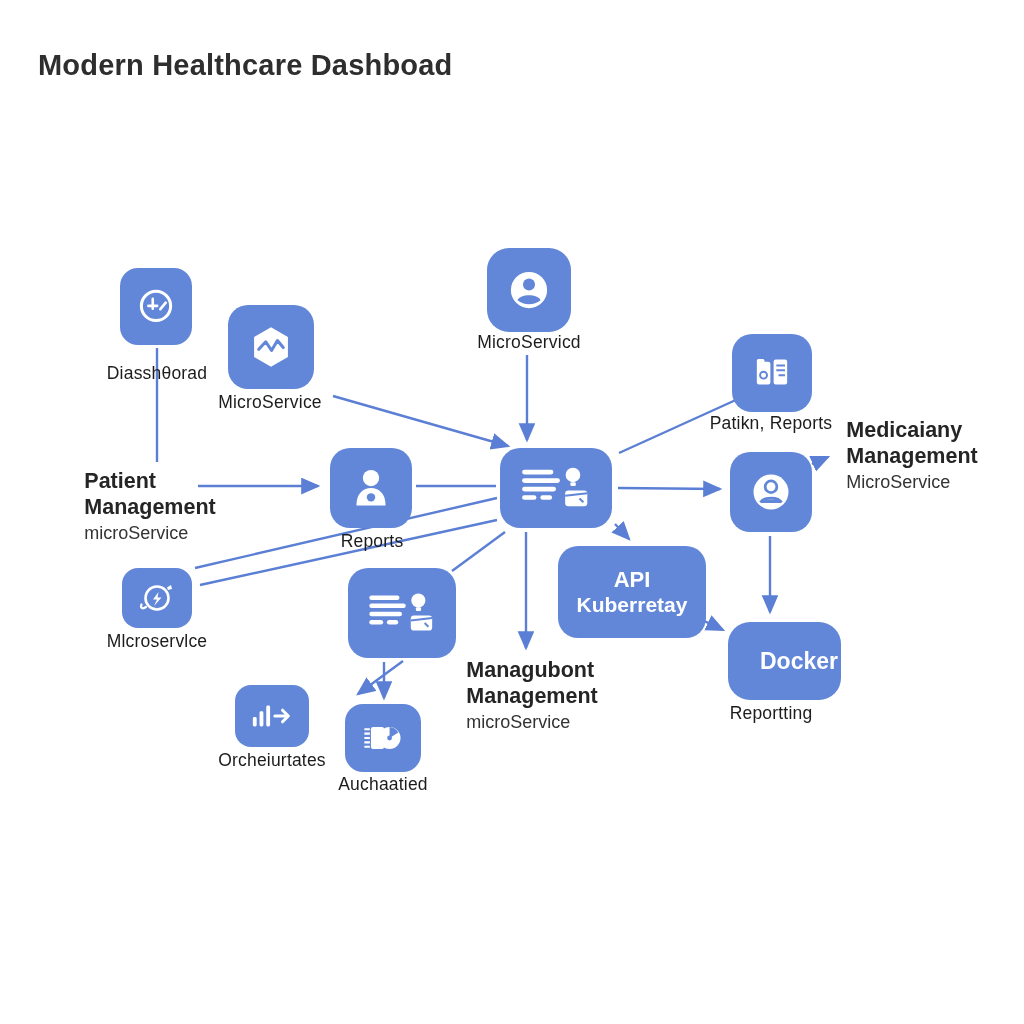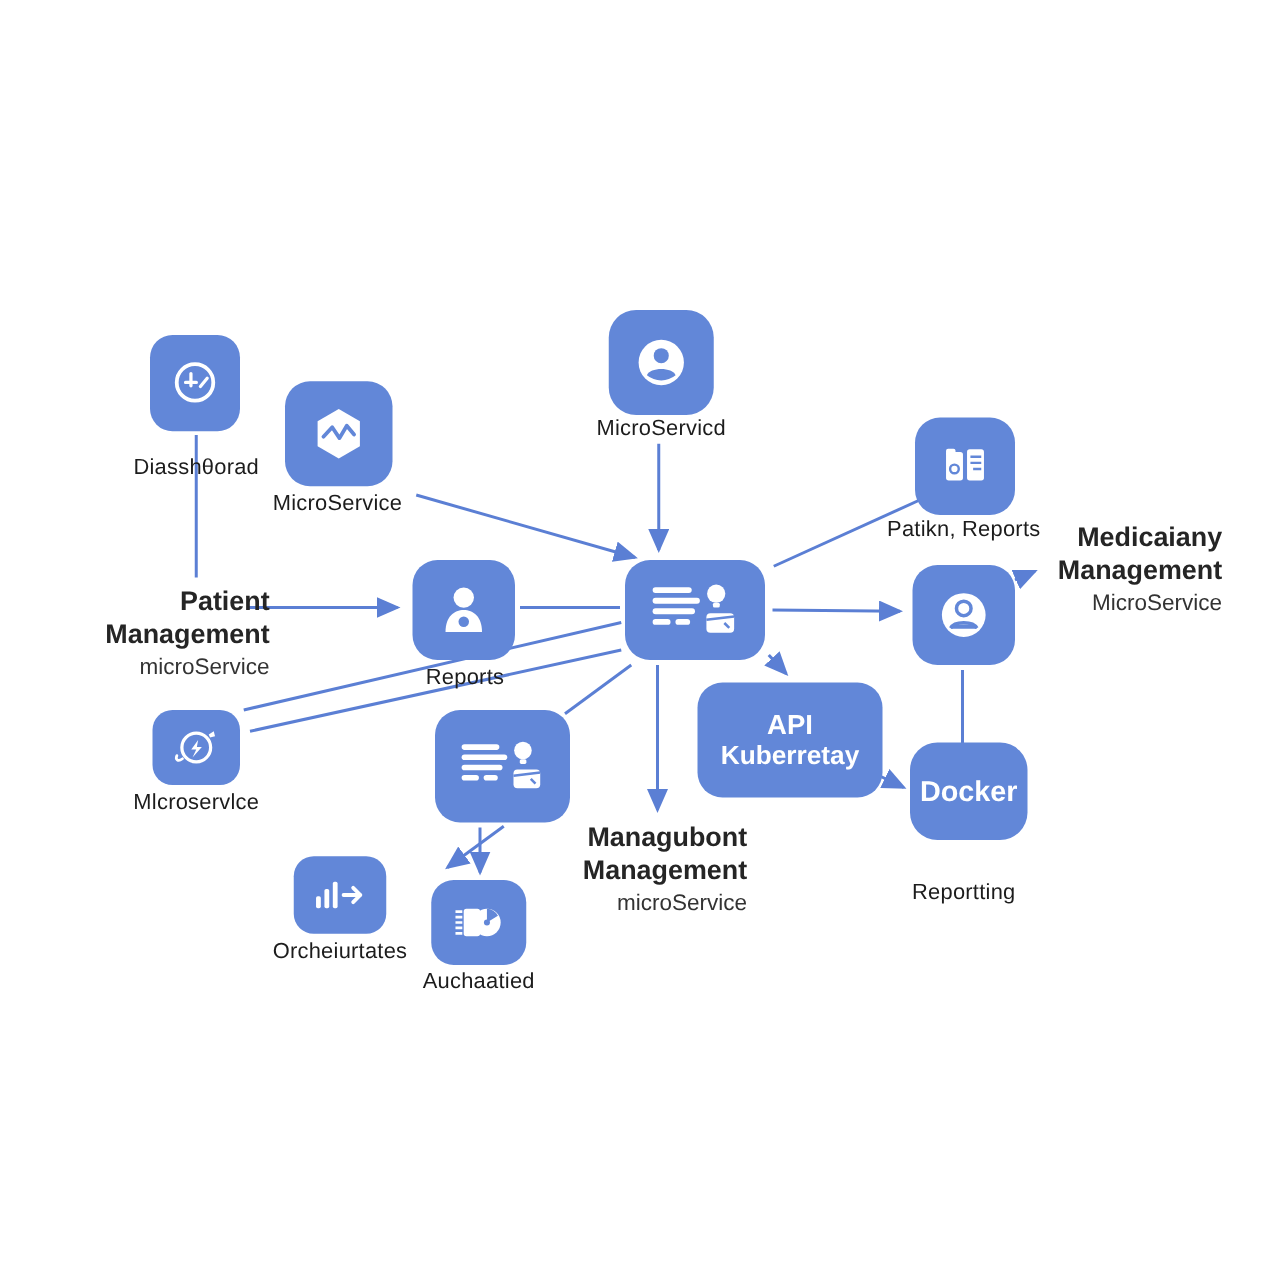--- a/index.html
+++ b/index.html
@@ -3,39 +3,40 @@
 <meta charset="utf-8">
 <style>
   html,body{margin:0;padding:0;background:#fff;}
   #canvas{position:relative;width:1024px;height:1024px;background:#fff;overflow:hidden;
           font-family:"Liberation Sans","DejaVu Sans",sans-serif;}
   .node{position:absolute;background:#6287d8;border-radius:20px;
         display:flex;align-items:center;justify-content:center;}
   .node svg{display:block;}
   .label{position:absolute;transform:translateX(-50%);white-space:nowrap;
          font-size:17.5px;color:#1c1c1c;letter-spacing:.2px;}
-  .tblock{position:absolute;transform:translateX(-50%);text-align:right;line-height:1.2;}
+  .tblock{position:absolute;transform:translateX(-50%);text-align:left;line-height:1.2;}
   .tblock .b{font-weight:700;font-size:21.5px;color:#252525;}
   .tblock .s{font-weight:400;font-size:18px;color:#333;margin-top:2px;}
   .tblock .m{font-weight:600;font-size:17.5px;color:#3a3a3a;}
   #title{position:absolute;left:38px;top:48px;color:#2e2e2e;line-height:1.22;}
   #title .t1{font-size:29px;font-weight:700;letter-spacing:.2px;}
   #title .t2{font-size:27px;font-weight:600;}
   .boxtext{color:#fff;text-align:center;font-weight:700;line-height:1.18;}
   .boxtext .bt1{font-size:22px;}
   .boxtext .bt2{font-size:21px;font-weight:600;}
   .docker-text{color:#fff;font-size:23px;font-weight:600;}
   #connectors{position:absolute;left:0;top:0;pointer-events:none;}
 </style>
 </head>
 <body>
 
 <div id="canvas">
 
   <div id="title">
+    <div class="t1">Modern Healthcare Dashboad</div>
   </div>
 
   <svg id="connectors" width="1024" height="1024" viewBox="0 0 1024 1024">
     <defs>
       <marker id="ah" markerWidth="10" markerHeight="8" refX="7" refY="3.5" orient="auto">
         <path d="M0,0 L8,3.5 L0,7 Z" fill="#5b7fd4"></path>
       </marker>
     </defs>
     <g stroke="#5b7fd4" stroke-width="2.4" fill="none">
       <line x1="157" y1="348" x2="157" y2="462"></line>
@@ -156,21 +157,21 @@
 
   <div class="node" style="left:730px;top:452px;width:82px;height:80px;">
     <svg width="56" height="56" viewBox="0 0 48 48">
       <circle cx="24" cy="24" r="15" fill="#fff"></circle>
       <circle cx="24" cy="19.5" r="5" fill="none" stroke="#6287d8" stroke-width="2.4"></circle>
       <path d="M15 33c2.5-5 15.5-5 18 0" fill="none" stroke="#6287d8" stroke-width="2.4"></path>
       <path d="M17 30.5h14l2 3h-18z" fill="#6287d8"></path>
     </svg>
   </div>
 
-  <div class="node" style="left:728px;top:594px;width:94px;height:78px;border-radius:22px;">
+  <div class="node" style="left:728px;top:622px;width:84px;height:78px;border-radius:22px;padding-left:29px;">
     <span class="docker-text">Docker</span>
   </div>
   <div class="label" style="left:771px;top:703px;">Reportting</div>
 
   <div class="node" style="left:235px;top:685px;width:74px;height:62px;border-radius:16px;">
     <svg width="58" height="46" viewBox="0 0 60 48">
       <rect x="10" y="25" width="4" height="10" rx="1.5" fill="#fff"></rect>
       <rect x="17" y="19" width="4" height="16" rx="1.5" fill="#fff"></rect>
       <rect x="24" y="13" width="4" height="22" rx="1.5" fill="#fff"></rect>
       <path d="M33 24h14 M47 24l-6-6 M47 24l-6 6" stroke="#fff" stroke-width="3.2" fill="none" stroke-linecap="round" stroke-linejoin="round"></path>

